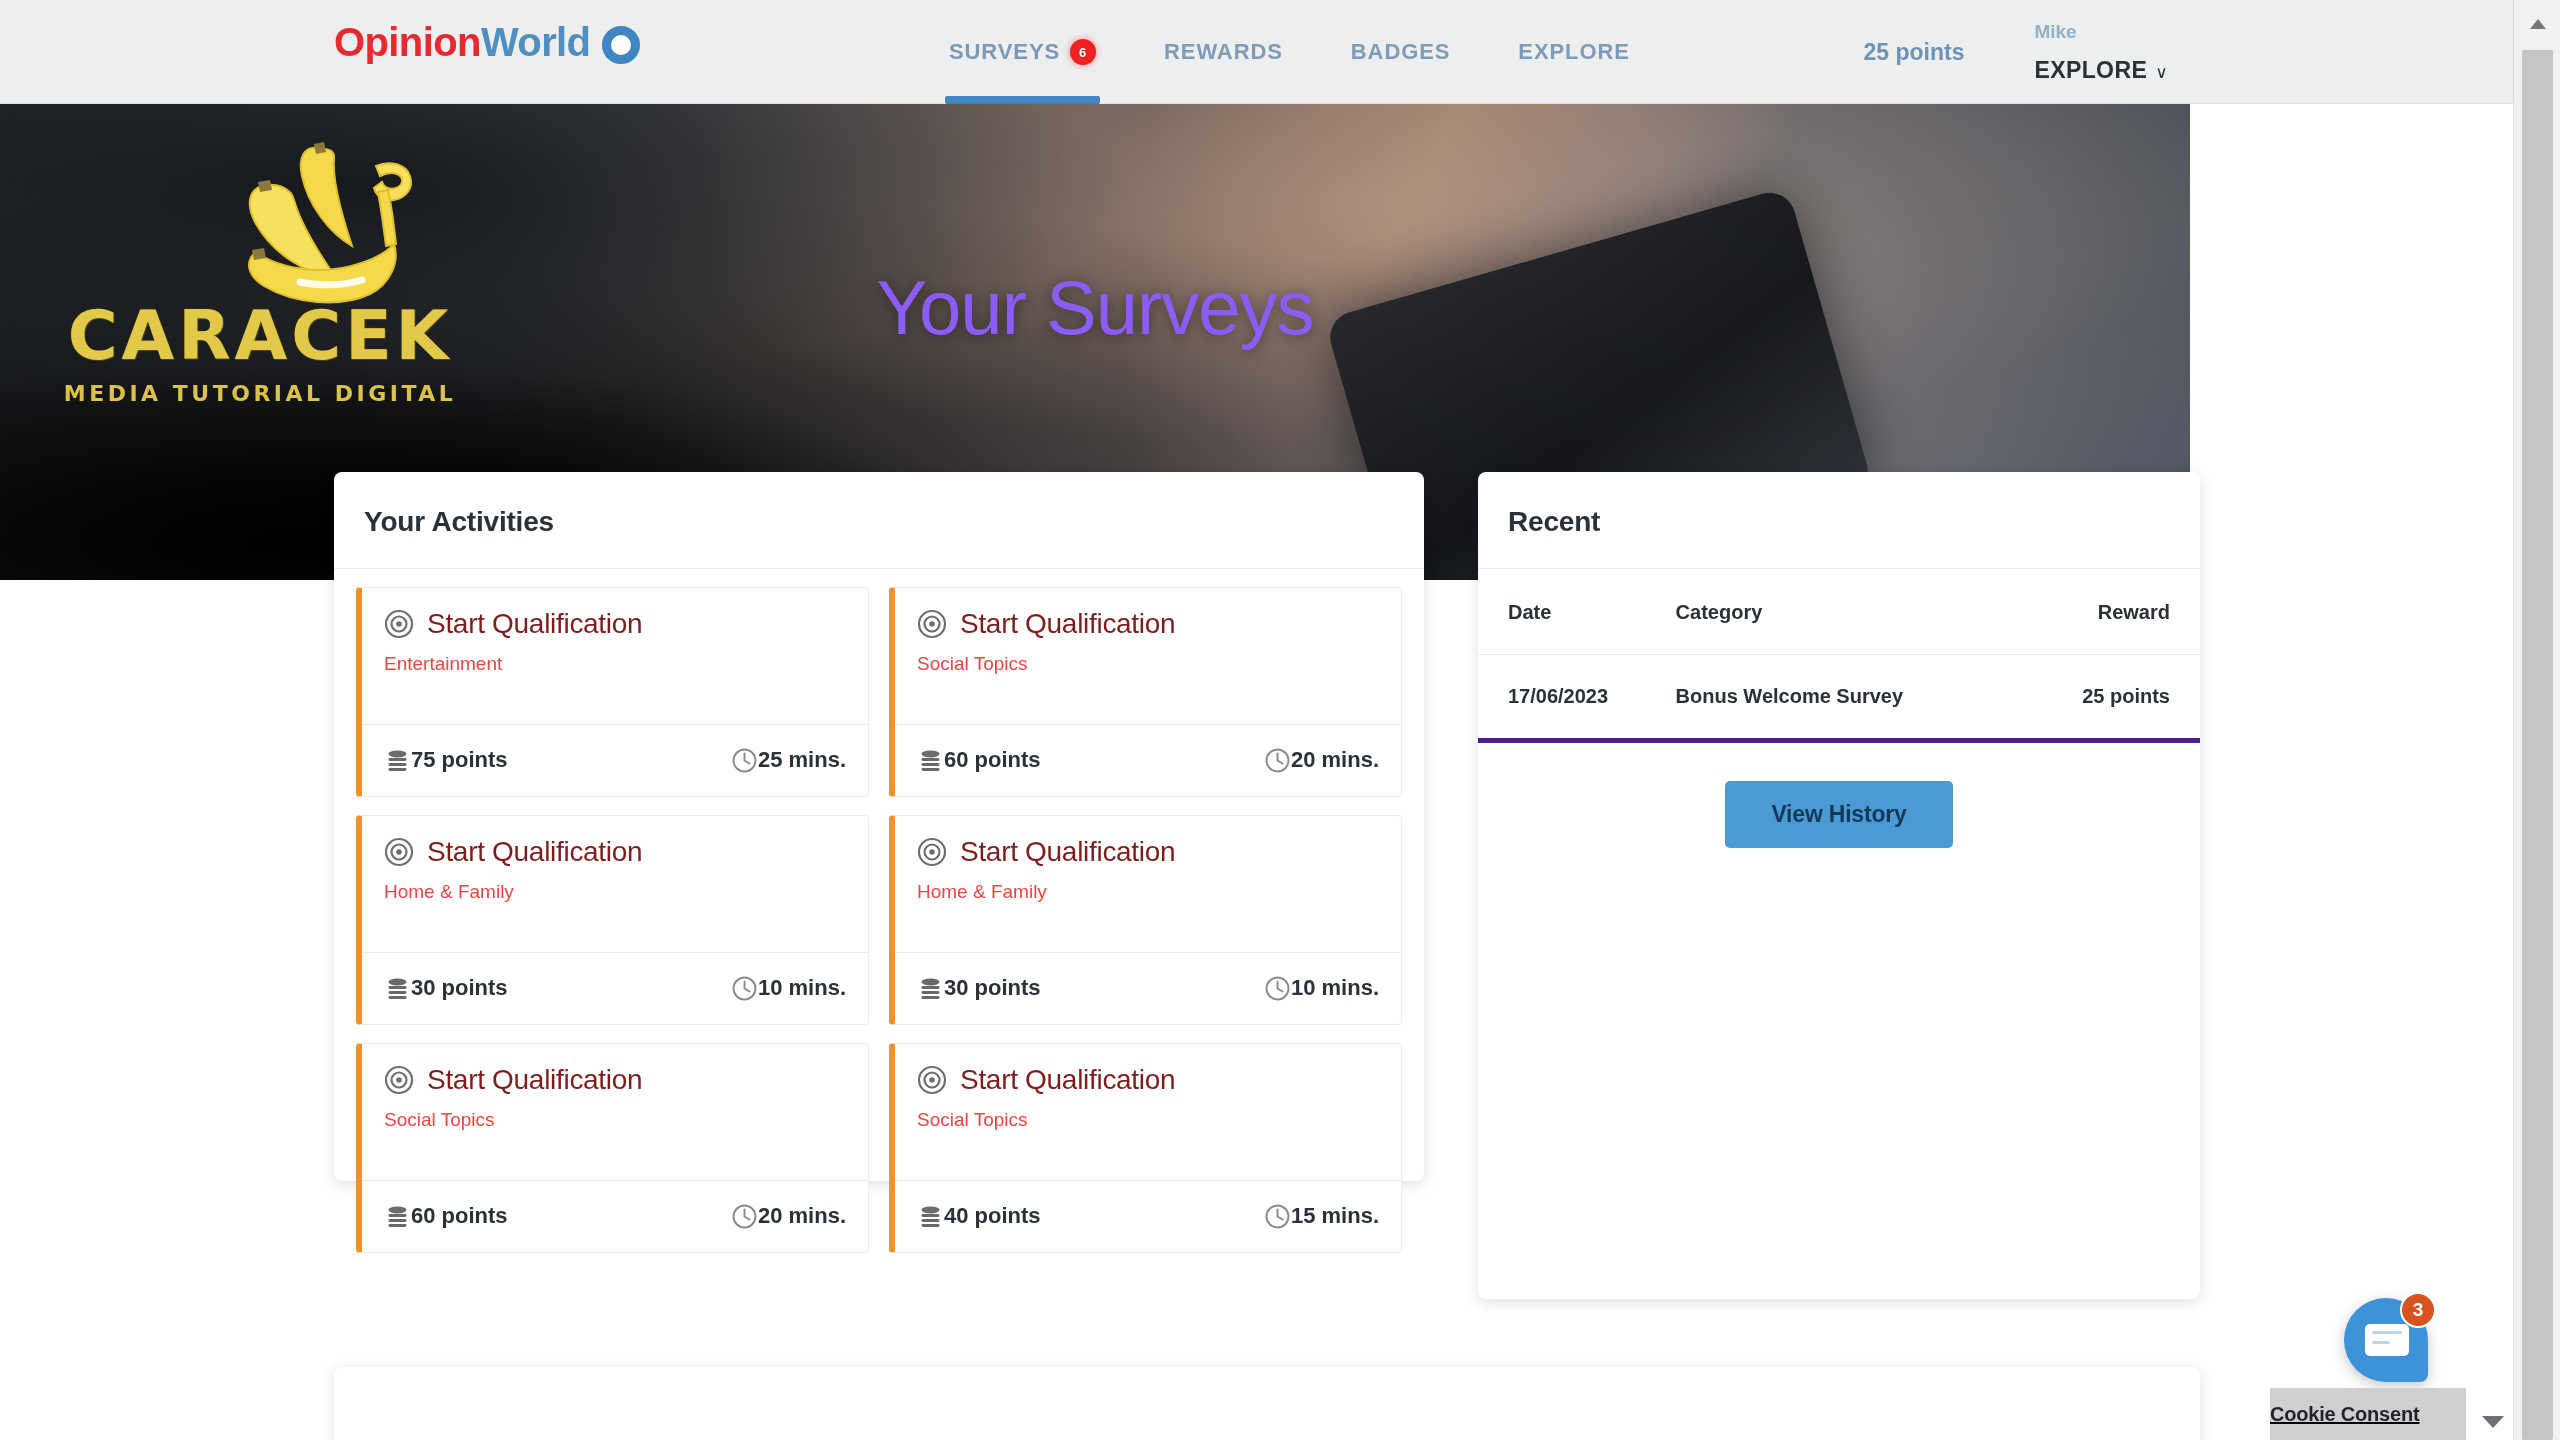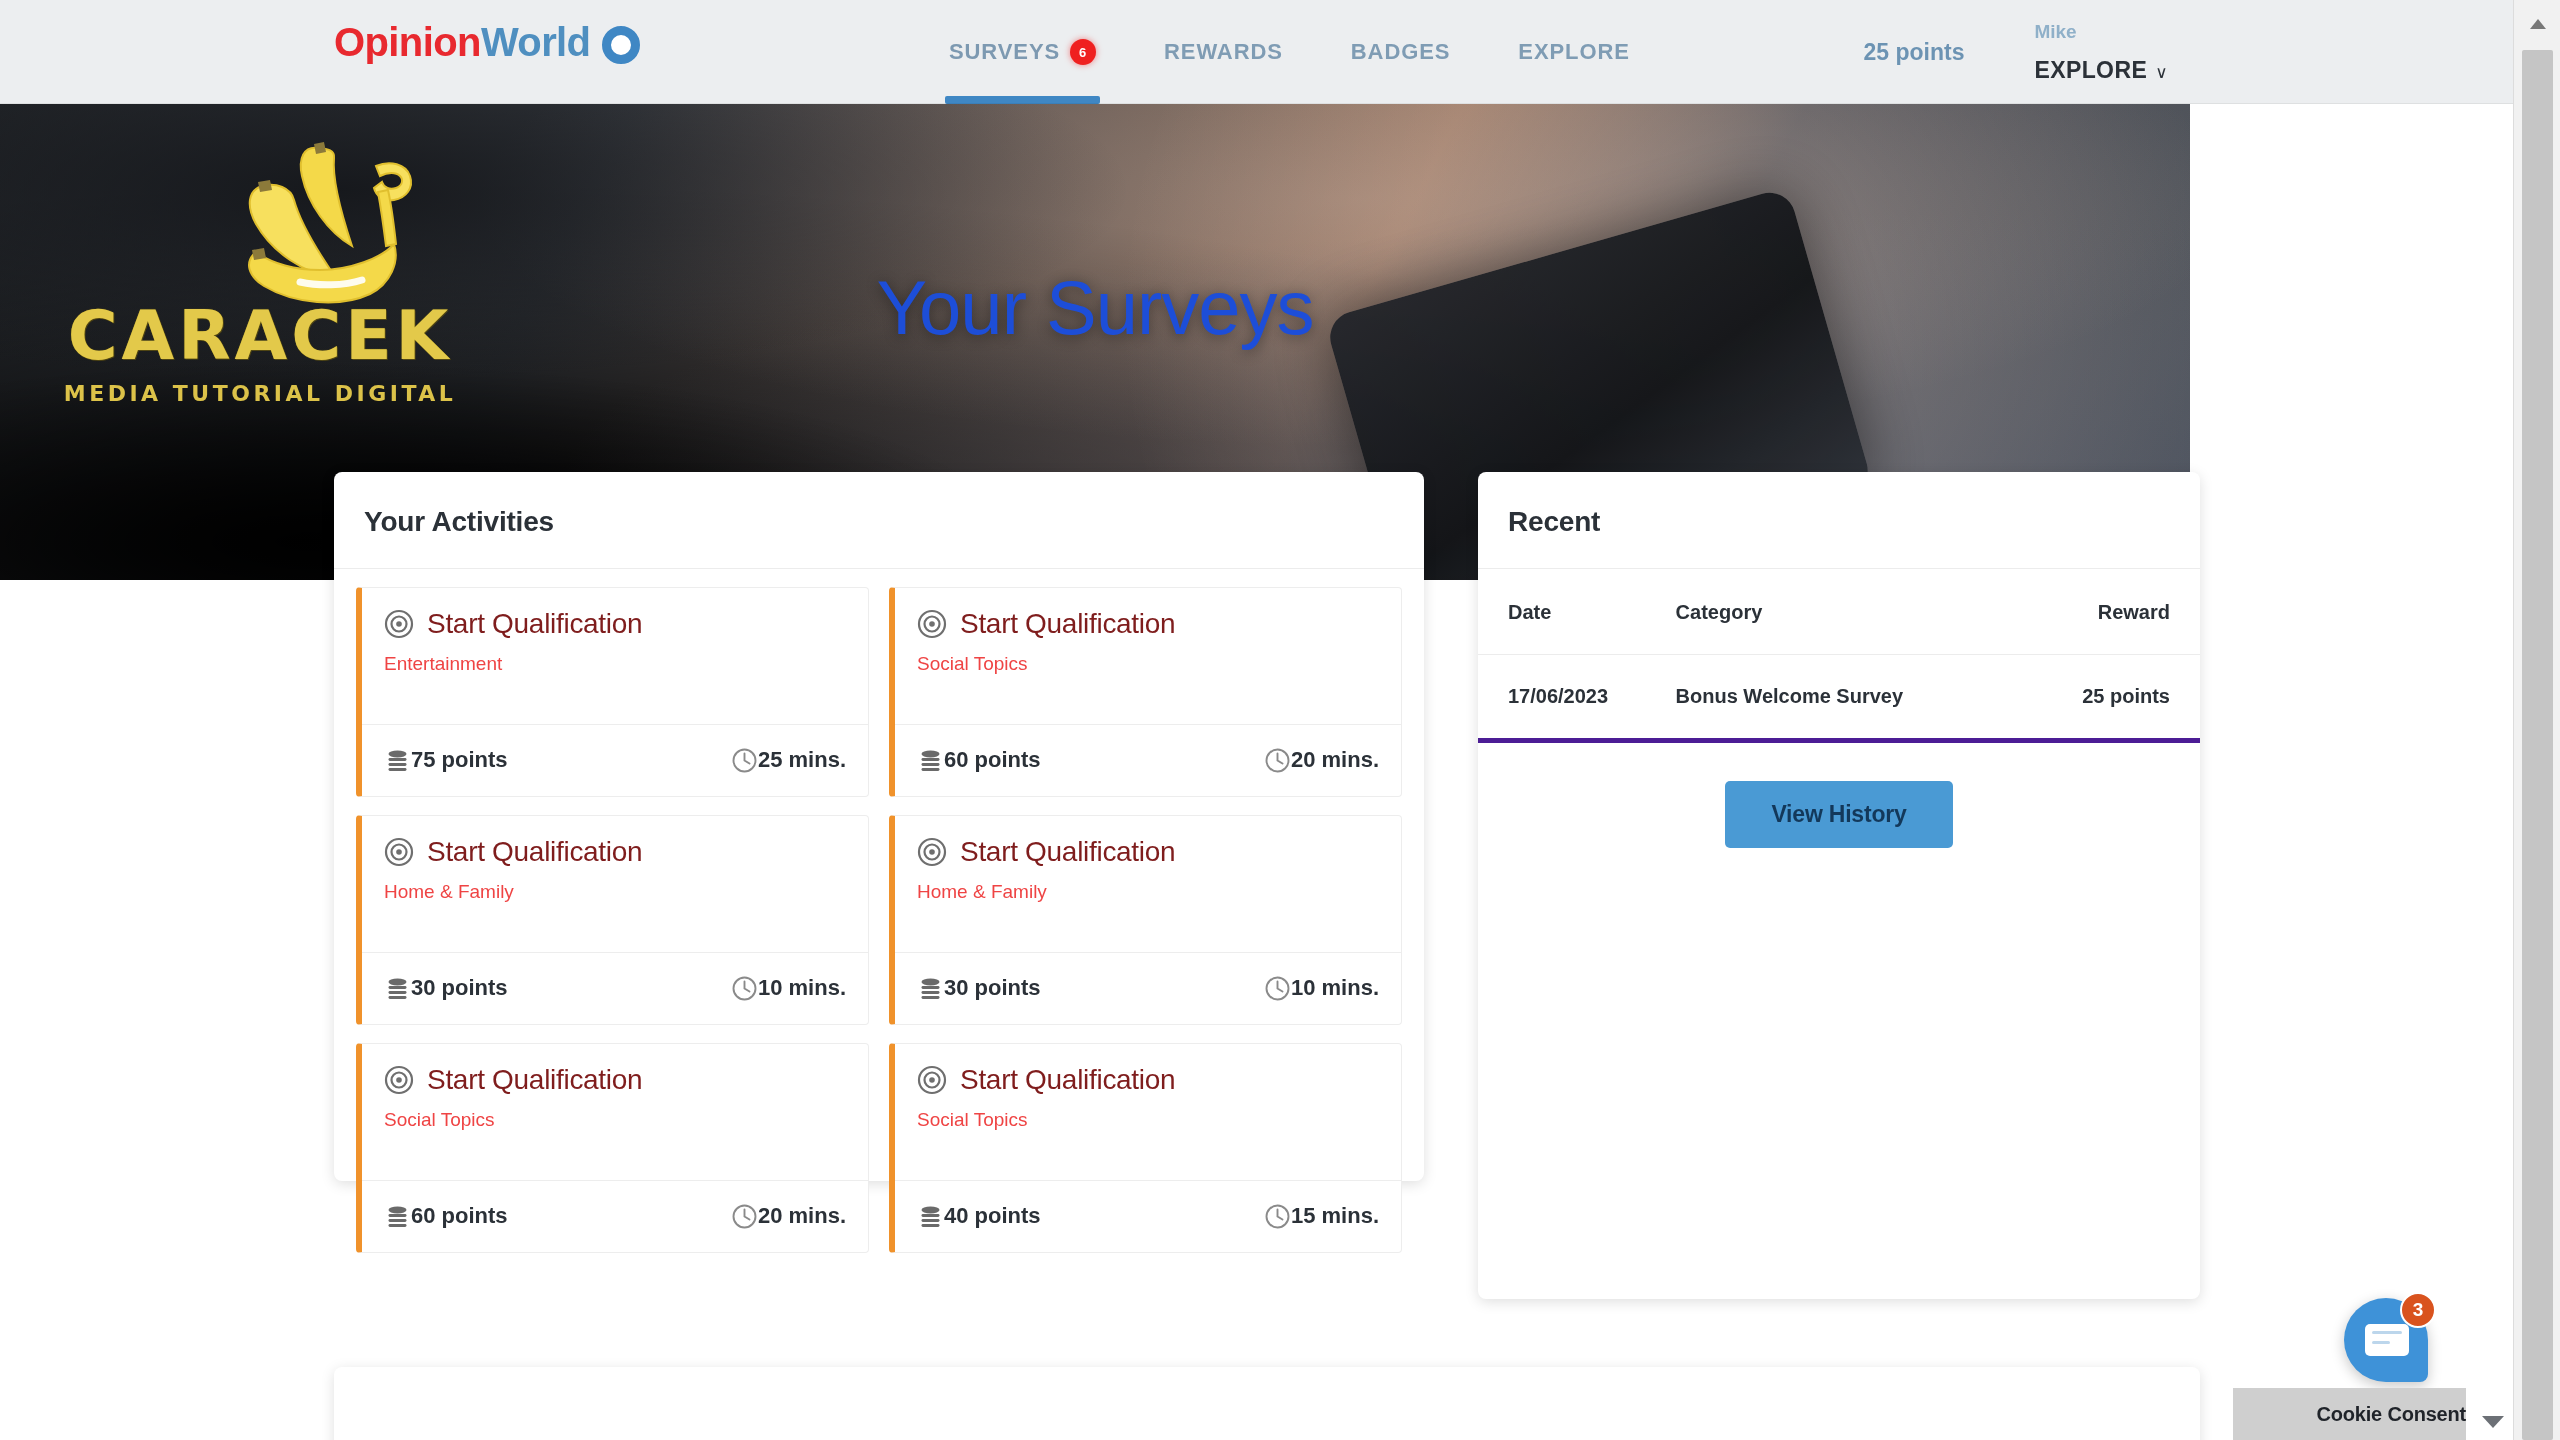--- a/index.html
+++ b/index.html
@@ -125,21 +125,21 @@
     transform: rotate(-16deg);
     box-shadow: 0 0 60px rgba(0,0,0,.55);
     opacity:.92;
   }
   .hero-title {
     position: absolute;
     left: 0; right: 0; top: 160px;
     text-align: center;
     font-size: 76px;
     font-weight: 400;
-    color: #1d4ed8;
+    color: #8b5cf6;
     letter-spacing: -1px;
     text-shadow: 0 2px 14px rgba(0,0,0,.45);
     z-index: 3;
   }
 
   
   #watermark {
     position: absolute;
     left: 40px; top: 130px;
     width: 440px;
@@ -295,24 +295,25 @@
     position: absolute; right: -8px; top: -6px;
     width: 36px; height: 36px; border-radius: 50%;
     background: #d9531e; color: #fff;
     font-size: 19px; font-weight: 700;
     display: flex; align-items: center; justify-content: center;
     border: 2px solid #fff;
   }
   .cc-bar {
     position: absolute;
     right: 0; bottom: 0;
-    width: 233px; height: 52px;
+    width: 196px; height: 52px;
     background: #cfcfcf;
-    display: flex; align-items: center; justify-content: flex-end;
+    display: flex; align-items: center; justify-content: flex-start;
     cursor: pointer;
+    text-decoration: underline;
   }
   .cc-bar .label {
     font-size: 20px; font-weight: 700; color: #1f2329; letter-spacing: -.2px;
   }
   .cc-caret {
     position: absolute;
     right: -38px; bottom: 12px;
     width: 0; height: 0;
     border-left: 11px solid transparent;
     border-right: 11px solid transparent;

